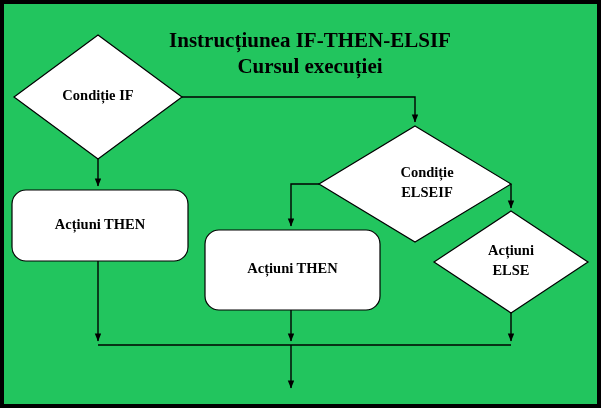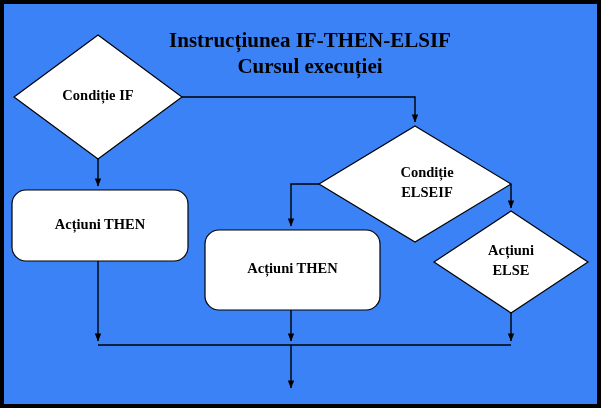--- a/index.html
+++ b/index.html
@@ -4,21 +4,21 @@
 <style>
   html, body {
     margin: 0;
     padding: 0;
     background: #ffffff;
   }
   #page {
     position: relative;
     width: 601px;
     height: 408px;
-    background: #3b82f6;
+    background: #22c55e;
     box-sizing: border-box;
     border: 4px solid #000000;
     overflow: hidden;
     font-family: "Liberation Serif", "DejaVu Serif", serif;
   }
   #flow-svg {
     position: absolute;
     left: -4px;
     top: -4px;
     width: 601px;

